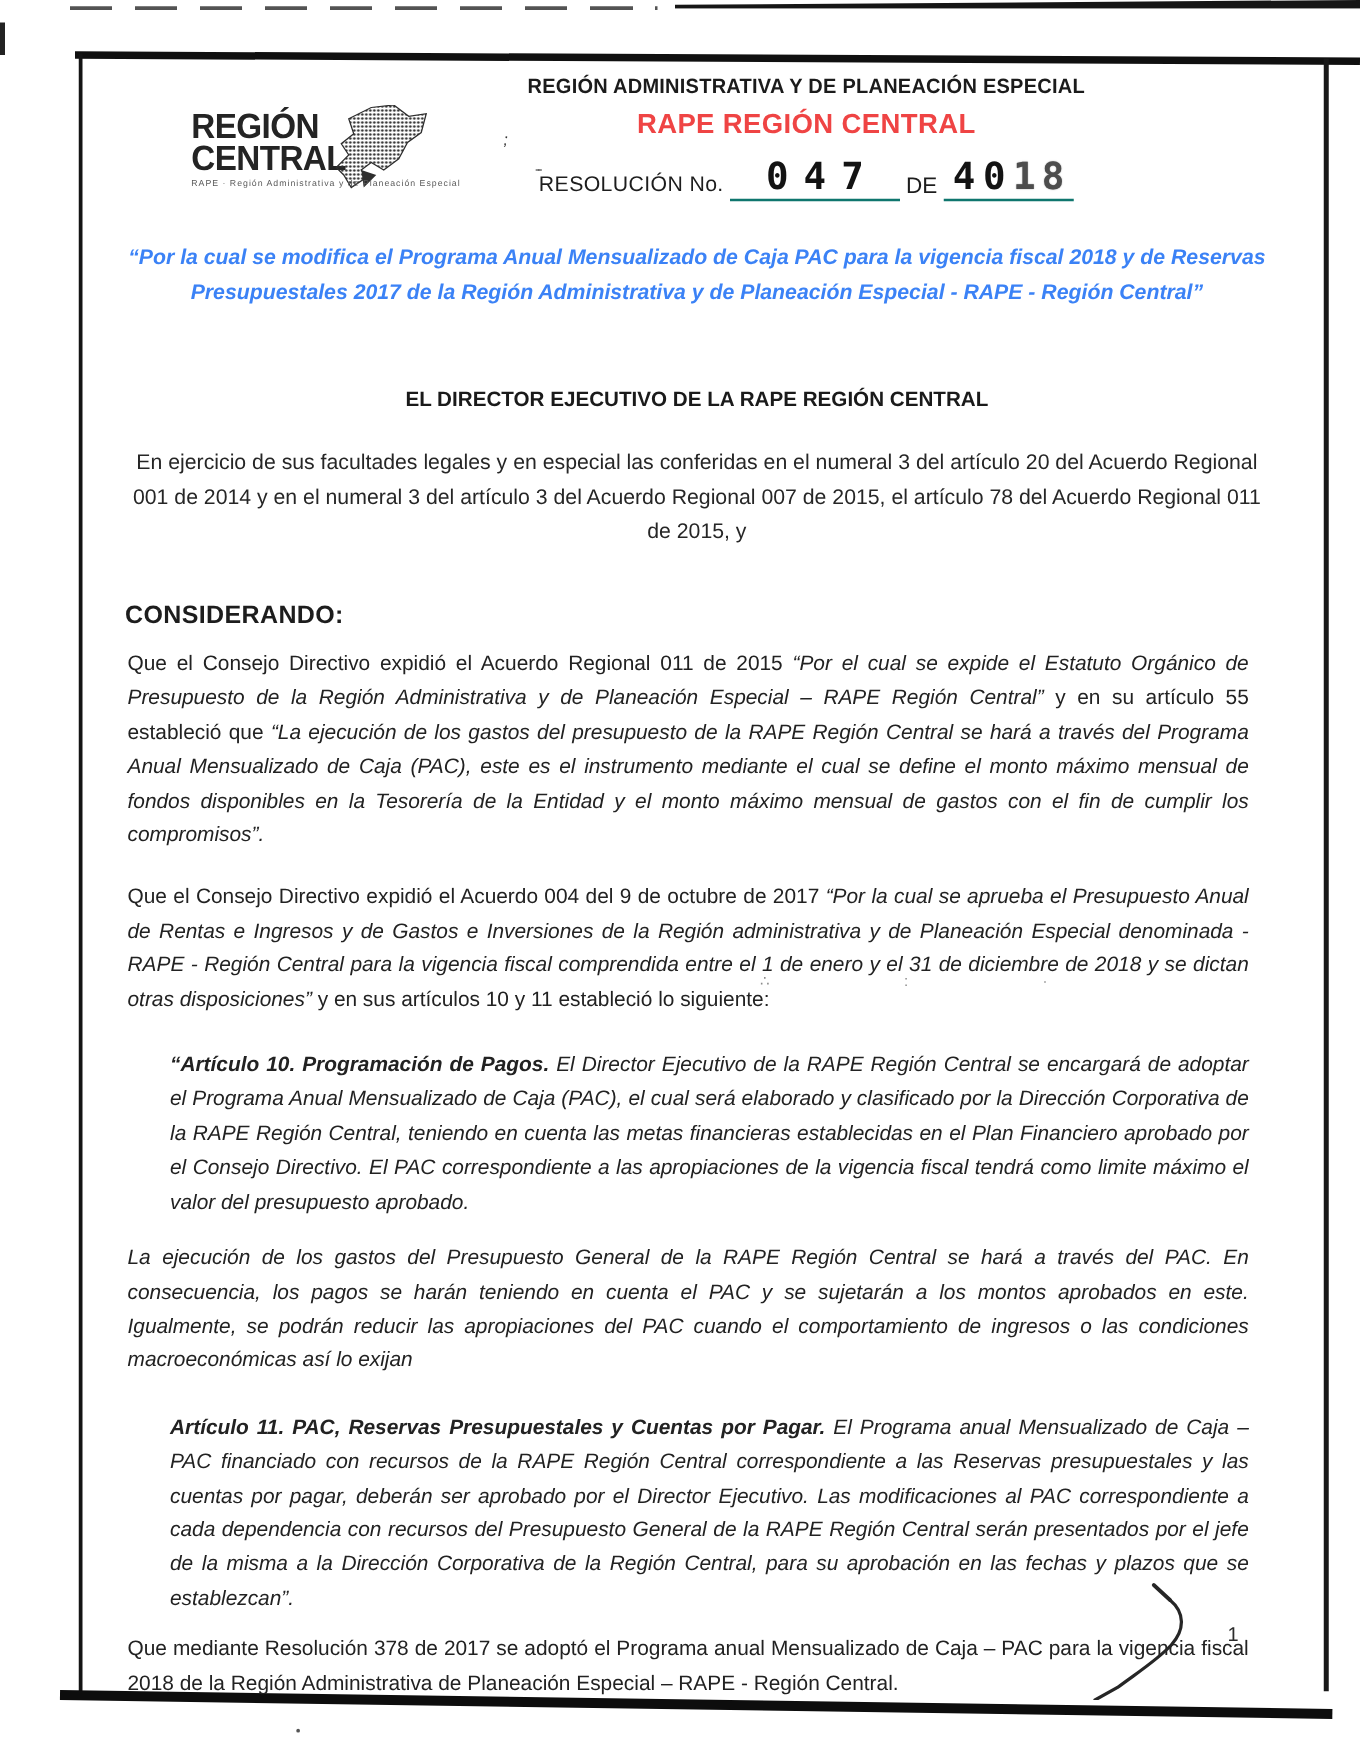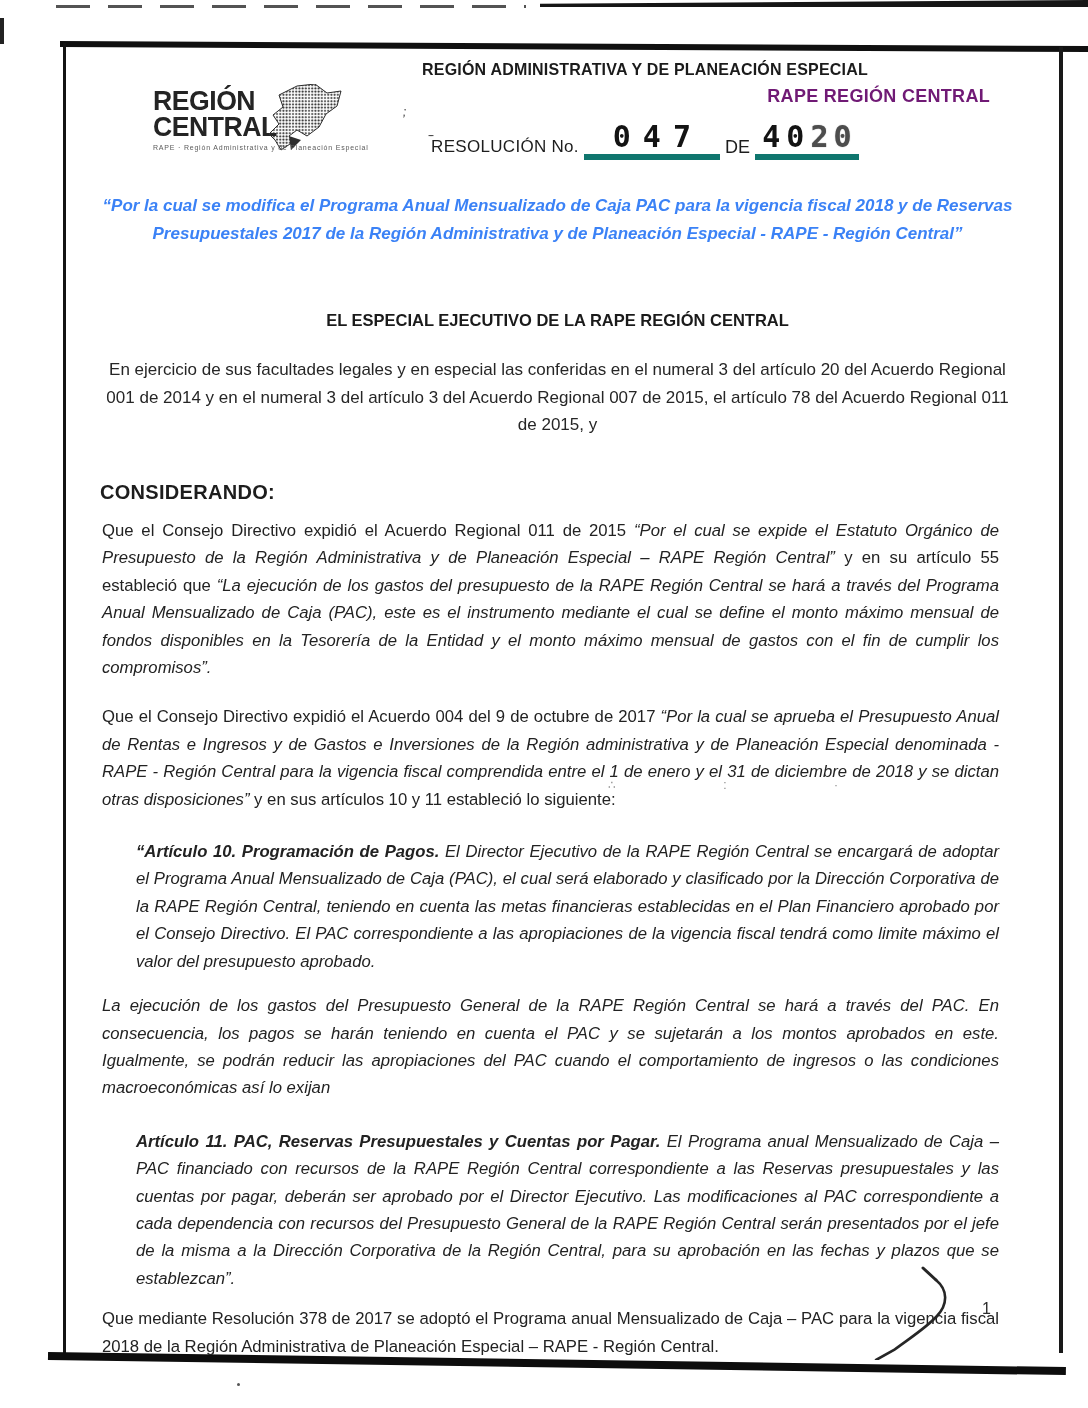--- a/index.html
+++ b/index.html
@@ -28,24 +28,24 @@
   
   .logo{left:128px;top:88px;width:210px;margin-left:25px;}
   .logo-name{font-weight:800;font-size:28px;line-height:26px;letter-spacing:-0.5px;
     color:#242424;transform:scaleX(.95);transform-origin:left;}
   .logo-map{position:absolute;left:110px;top:-4px;}
   .logo-tagline{margin-top:4px;font-size:7px;color:#5a5a5a;letter-spacing:.8px;
     filter:blur(.4px);white-space:nowrap;}
   
   .header{left:300px;top:60px;width:690px;text-align:center;}
   .hdr1{font-weight:bold;font-size:16.5px;letter-spacing:.2px;transform:scaleX(.97);color:#1b1b1b;}
-  .hdr2{font-weight:bold;font-size:18px;letter-spacing:.3px;margin-top:7px;color:#701a75;text-align:right;}
+  .hdr2{font-weight:bold;font-size:22px;letter-spacing:.3px;margin-top:7px;color:#ef4444;}
   .res-row{margin-top:15px;display:flex;justify-content:center;align-items:flex-end;gap:5px;}
   .res-label{font-weight:normal;font-size:17px;letter-spacing:.3px;padding-bottom:3px;}
-  .stamp-slot{border-bottom:6px solid #0f766e;text-align:center;padding:0 4px 2px 4px;}
+  .stamp-slot{border-bottom:2px solid #0f766e;text-align:center;padding:0 4px 2px 4px;}
   .slot-num{min-width:128px;}
   .slot-year{min-width:96px;}
   .stamp{font-family:"DejaVu Sans Mono",monospace;font-weight:bold;font-size:30px;
     line-height:30px;color:#131313;letter-spacing:12px;margin-right:-12px;}
   .stamp-y1{letter-spacing:6px;margin-right:0;}
   .stamp-y2{letter-spacing:5px;margin-right:-5px;color:#4d4d4d;text-shadow:0 0 1px #777;}
   .de-label{font-weight:normal;font-size:18px;padding-bottom:2px;}
   
   .stray1{left:403px;top:104px;font-size:13px;color:#333;transform:rotate(10deg);}
   .stray2{left:428px;top:128px;font-size:12px;color:#444;letter-spacing:-2px;}
@@ -108,31 +108,31 @@
 <div class="abs header">
   <div class="hdr1">REGIÓN ADMINISTRATIVA Y DE PLANEACIÓN ESPECIAL</div>
   <div class="hdr2">RAPE REGIÓN CENTRAL</div>
   <div class="res-row">
     <span class="res-label">RESOLUCIÓN No.</span>
     <span class="stamp-slot slot-num">
       <span class="stamp">047</span>
     </span>
     <span class="de-label">DE</span>
     <span class="stamp-slot slot-year">
-      <span class="stamp stamp-y1">40</span><span class="stamp stamp-y2">20</span>
+      <span class="stamp stamp-y1">40</span><span class="stamp stamp-y2">18</span>
     </span>
   </div>
 </div>
 
 <span class="abs stray1">;</span>
 <span class="abs stray2">--</span>
 
 <div class="abs subject">“Por la cual se modifica el Programa Anual Mensualizado de Caja PAC para la vigencia fiscal 2018 y de Reservas Presupuestales 2017 de la Región Administrativa y de Planeación Especial - RAPE - Región Central”</div>
 
-<div class="abs authority">EL ESPECIAL EJECUTIVO DE LA RAPE REGIÓN CENTRAL</div>
+<div class="abs authority">EL DIRECTOR EJECUTIVO DE LA RAPE REGIÓN CENTRAL</div>
 
 <div class="abs powers">En ejercicio de sus facultades legales y en especial las conferidas en el numeral 3 del artículo 20 del Acuerdo Regional 001 de 2014 y en el numeral 3 del artículo 3 del Acuerdo Regional 007 de 2015, el artículo 78 del Acuerdo Regional 011 de 2015, y</div>
 
 <div class="abs considerando">CONSIDERANDO:</div>
 
 <div class="abs bodytext">
     <p class="para"><span>Que el Consejo Directivo expidió el Acuerdo Regional 011 de 2015 </span><span class="it">“Por el cual se expide el Estatuto Orgánico de Presupuesto de la Región Administrativa y de Planeación Especial – RAPE Región Central”</span><span> y en su artículo 55 estableció que </span><span class="it">“La ejecución de los gastos del presupuesto de la RAPE Región Central se hará a través del Programa Anual Mensualizado de Caja (PAC), este es el instrumento mediante el cual se define el monto máximo mensual de fondos disponibles en la Tesorería de la Entidad y el monto máximo mensual de gastos con el fin de cumplir los compromisos”.</span></p>
     <p class="para"><span>Que el Consejo Directivo expidió el Acuerdo 004 del 9 de octubre de 2017 </span><span class="it">“Por la cual se aprueba el Presupuesto Anual de Rentas e Ingresos y de Gastos e Inversiones de la Región administrativa y de Planeación Especial denominada - RAPE - Región Central para la vigencia fiscal comprendida entre el 1 de enero y el 31 de diciembre de 2018 y se dictan otras disposiciones”</span><span> y en sus artículos 10 y 11 estableció lo siguiente:</span></p>
     <p class="para indent"><span class="it bd">“Artículo 10. Programación de Pagos.</span><span class="it"> El Director Ejecutivo de la RAPE Región Central se encargará de adoptar el Programa Anual Mensualizado de Caja (PAC), el cual será elaborado y clasificado por la Dirección Corporativa de la RAPE Región Central, teniendo en cuenta las metas financieras establecidas en el Plan Financiero aprobado por el Consejo Directivo. El PAC correspondiente a las apropiaciones de la vigencia fiscal tendrá como limite máximo el valor del presupuesto aprobado.</span></p>
     <p class="para"><span class="it">La ejecución de los gastos del Presupuesto General de la RAPE Región Central se hará a través del PAC. En consecuencia, los pagos se harán teniendo en cuenta el PAC y se sujetarán a los montos aprobados en este. Igualmente, se podrán reducir las apropiaciones del PAC cuando el comportamiento de ingresos o las condiciones macroeconómicas así lo exijan</span></p>

